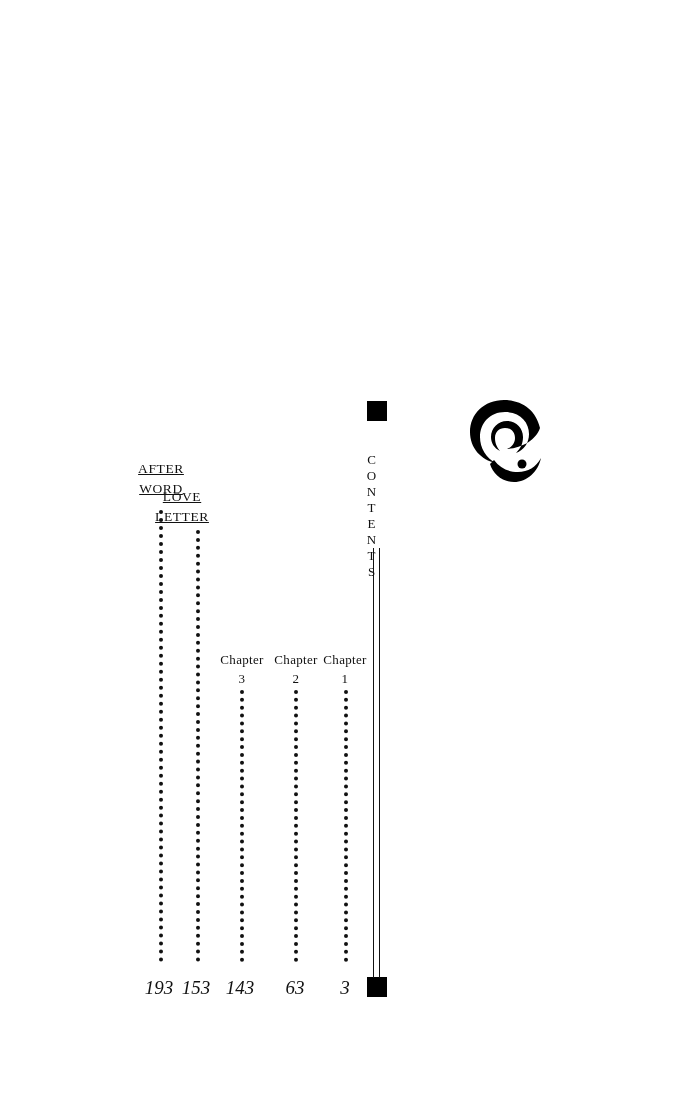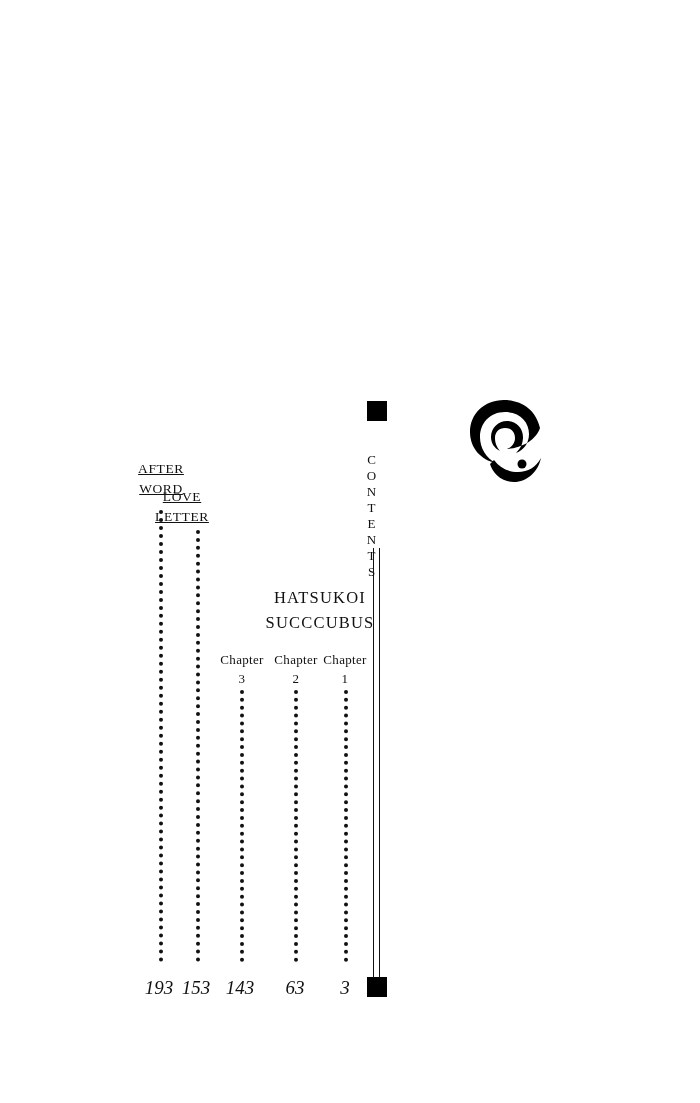--- a/index.html
+++ b/index.html
@@ -128,22 +128,20 @@
     </svg>
   </div>
 
   <div class="contents-label">CONTENTS</div>
 
   <div class="sq sq-top"></div>
   <div class="sq sq-bottom"></div>
 
   <div class="rule"></div>
 
-  <div class="lbl lbl-big" style="left:255px; top:585px; width:130px;">HATSUKOI
-SUCCCUBUS</div>
 
   <div class="leader" style="left:344px; top:690px; height:272px;"></div>
   <div class="lbl lbl-small" style="left:311px; top:650px; width:68px;">Chapter
 1</div>
   <div class="pagenum" style="left:312px; width:66px;">3</div>
 
   <div class="leader" style="left:294px; top:690px; height:272px;"></div>
   <div class="lbl lbl-small" style="left:262px; top:650px; width:68px;">Chapter
 2</div>
   <div class="pagenum" style="left:262px; width:66px;">63</div>

